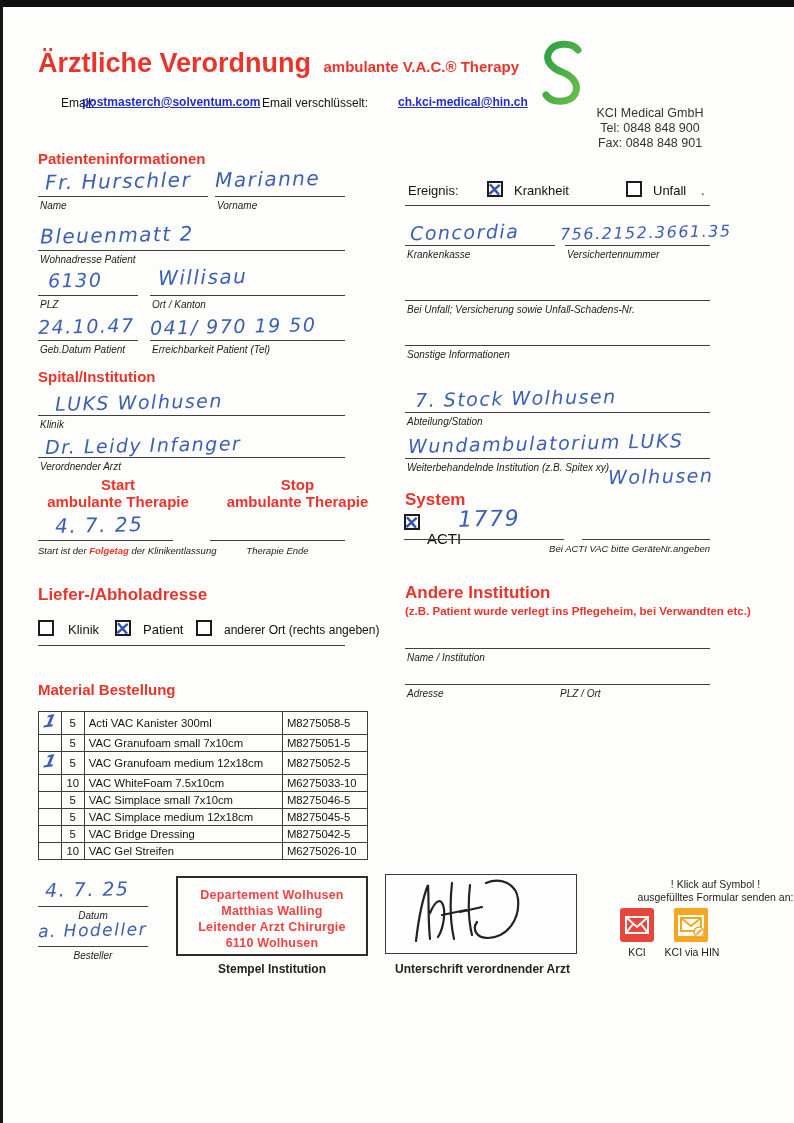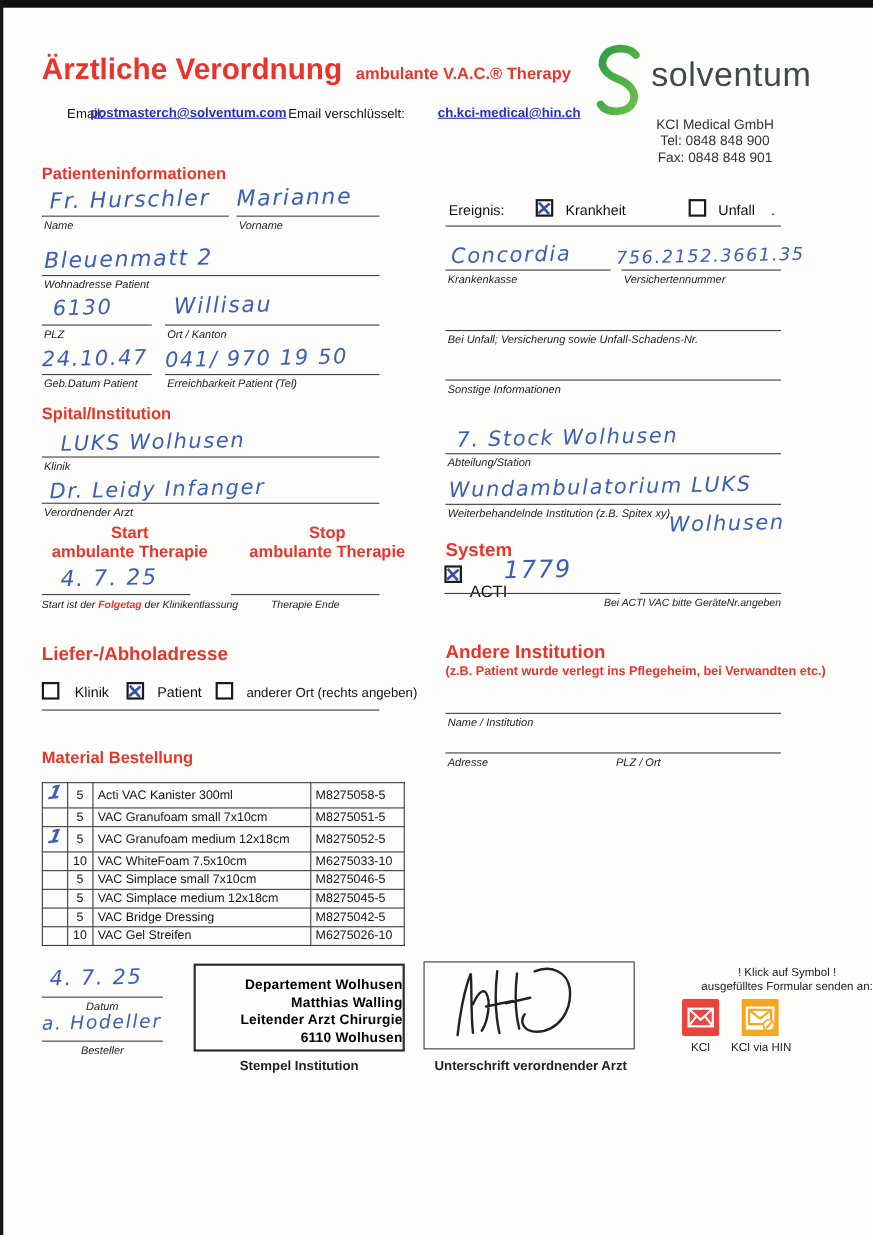--- a/index.html
+++ b/index.html
@@ -44,21 +44,21 @@
   table.mat td.anz { position:relative; }
   .anz-mark {
     font-family:"DejaVu Sans", sans-serif; color:#3b5fb5; font-size:17px;
     display:inline-block; transform:skewX(-18deg) rotate(-6deg); font-style:italic; font-weight:bold;
     position:relative; top:-2px;
   }
   
   .lz { font-size:14.5px; color:#474747; line-height:19px; }
   .lz .b { font-weight:bold; color:#3c3c3c; }
   
-  .stamp-box { border:2px solid #2c2c2c; text-align:right; color:#000000; font-weight:bold; font-size:12.5px; line-height:16px; padding-top:9px; letter-spacing:0.2px; }
+  .stamp-box { border:2px solid #2c2c2c; text-align:center; color:#ef4444; font-weight:bold; font-size:12.5px; line-height:16px; padding-top:9px; letter-spacing:0.2px; }
   .sig-box { border:1.5px solid #3a3a3a; background:#fefefe; }
   .under-label { font-weight:bold; font-size:12px; color:#222; text-align:center; white-space:nowrap; }
   .send-txt { font-size:10.5px; color:#222; text-align:center; white-space:nowrap;margin-left:45px; }
   .icon-label { font-size:10.5px; color:#222; text-align:center; white-space:nowrap; }
   .note-it { font-style:italic; font-size:9.5px; color:#1c1c1c; white-space:nowrap; }
 </style>
 </head>
 <body>
 
 <div id="page">
@@ -72,21 +72,20 @@
 
   <svg class="abs" style="left:538px; top:40px;" width="48" height="66" viewBox="0 0 48 66">
     <defs>
       <linearGradient id="lg" x1="0" y1="0" x2="1" y2="1">
         <stop offset="0" stop-color="#2e9e44"></stop>
           <stop offset="1" stop-color="#6abf4b"></stop>
       </linearGradient>
     </defs>
     <path d="M40 10 C34 2 16 2 11 12 C6 22 16 29 24 32 C34 36 42 44 37 54 C32 63 14 64 8 55" fill="none" stroke="url(#lg)" stroke-width="7" stroke-linecap="round"></path>
   </svg>
-  <div class="abs" style="left:592px; top:50px; font-size:31px; color:#404a4c; letter-spacing:0.5px;">solventum</div>
 
   <div class="abs plain12" style="left:40px; top:96px;margin-left:21px;">Email:</div>
   <a class="abs link" href="#" style="left:82px; top:95px;">postmasterch@solventum.com</a>
   <div class="abs plain12" style="left:262px; top:96px;">Email verschlüsselt:</div>
   <a class="abs link" href="#" style="left:398px; top:95px;">ch.kci-medical@hin.ch</a>
 
   <div class="abs" style="left:555px; top:106px; width:190px; text-align:center; font-size:12.5px; color:#333; line-height:15px;">
     <div>KCI Medical GmbH</div>
     <div>Tel: 0848 848 900</div>
     <div>Fax: 0848 848 901</div>

